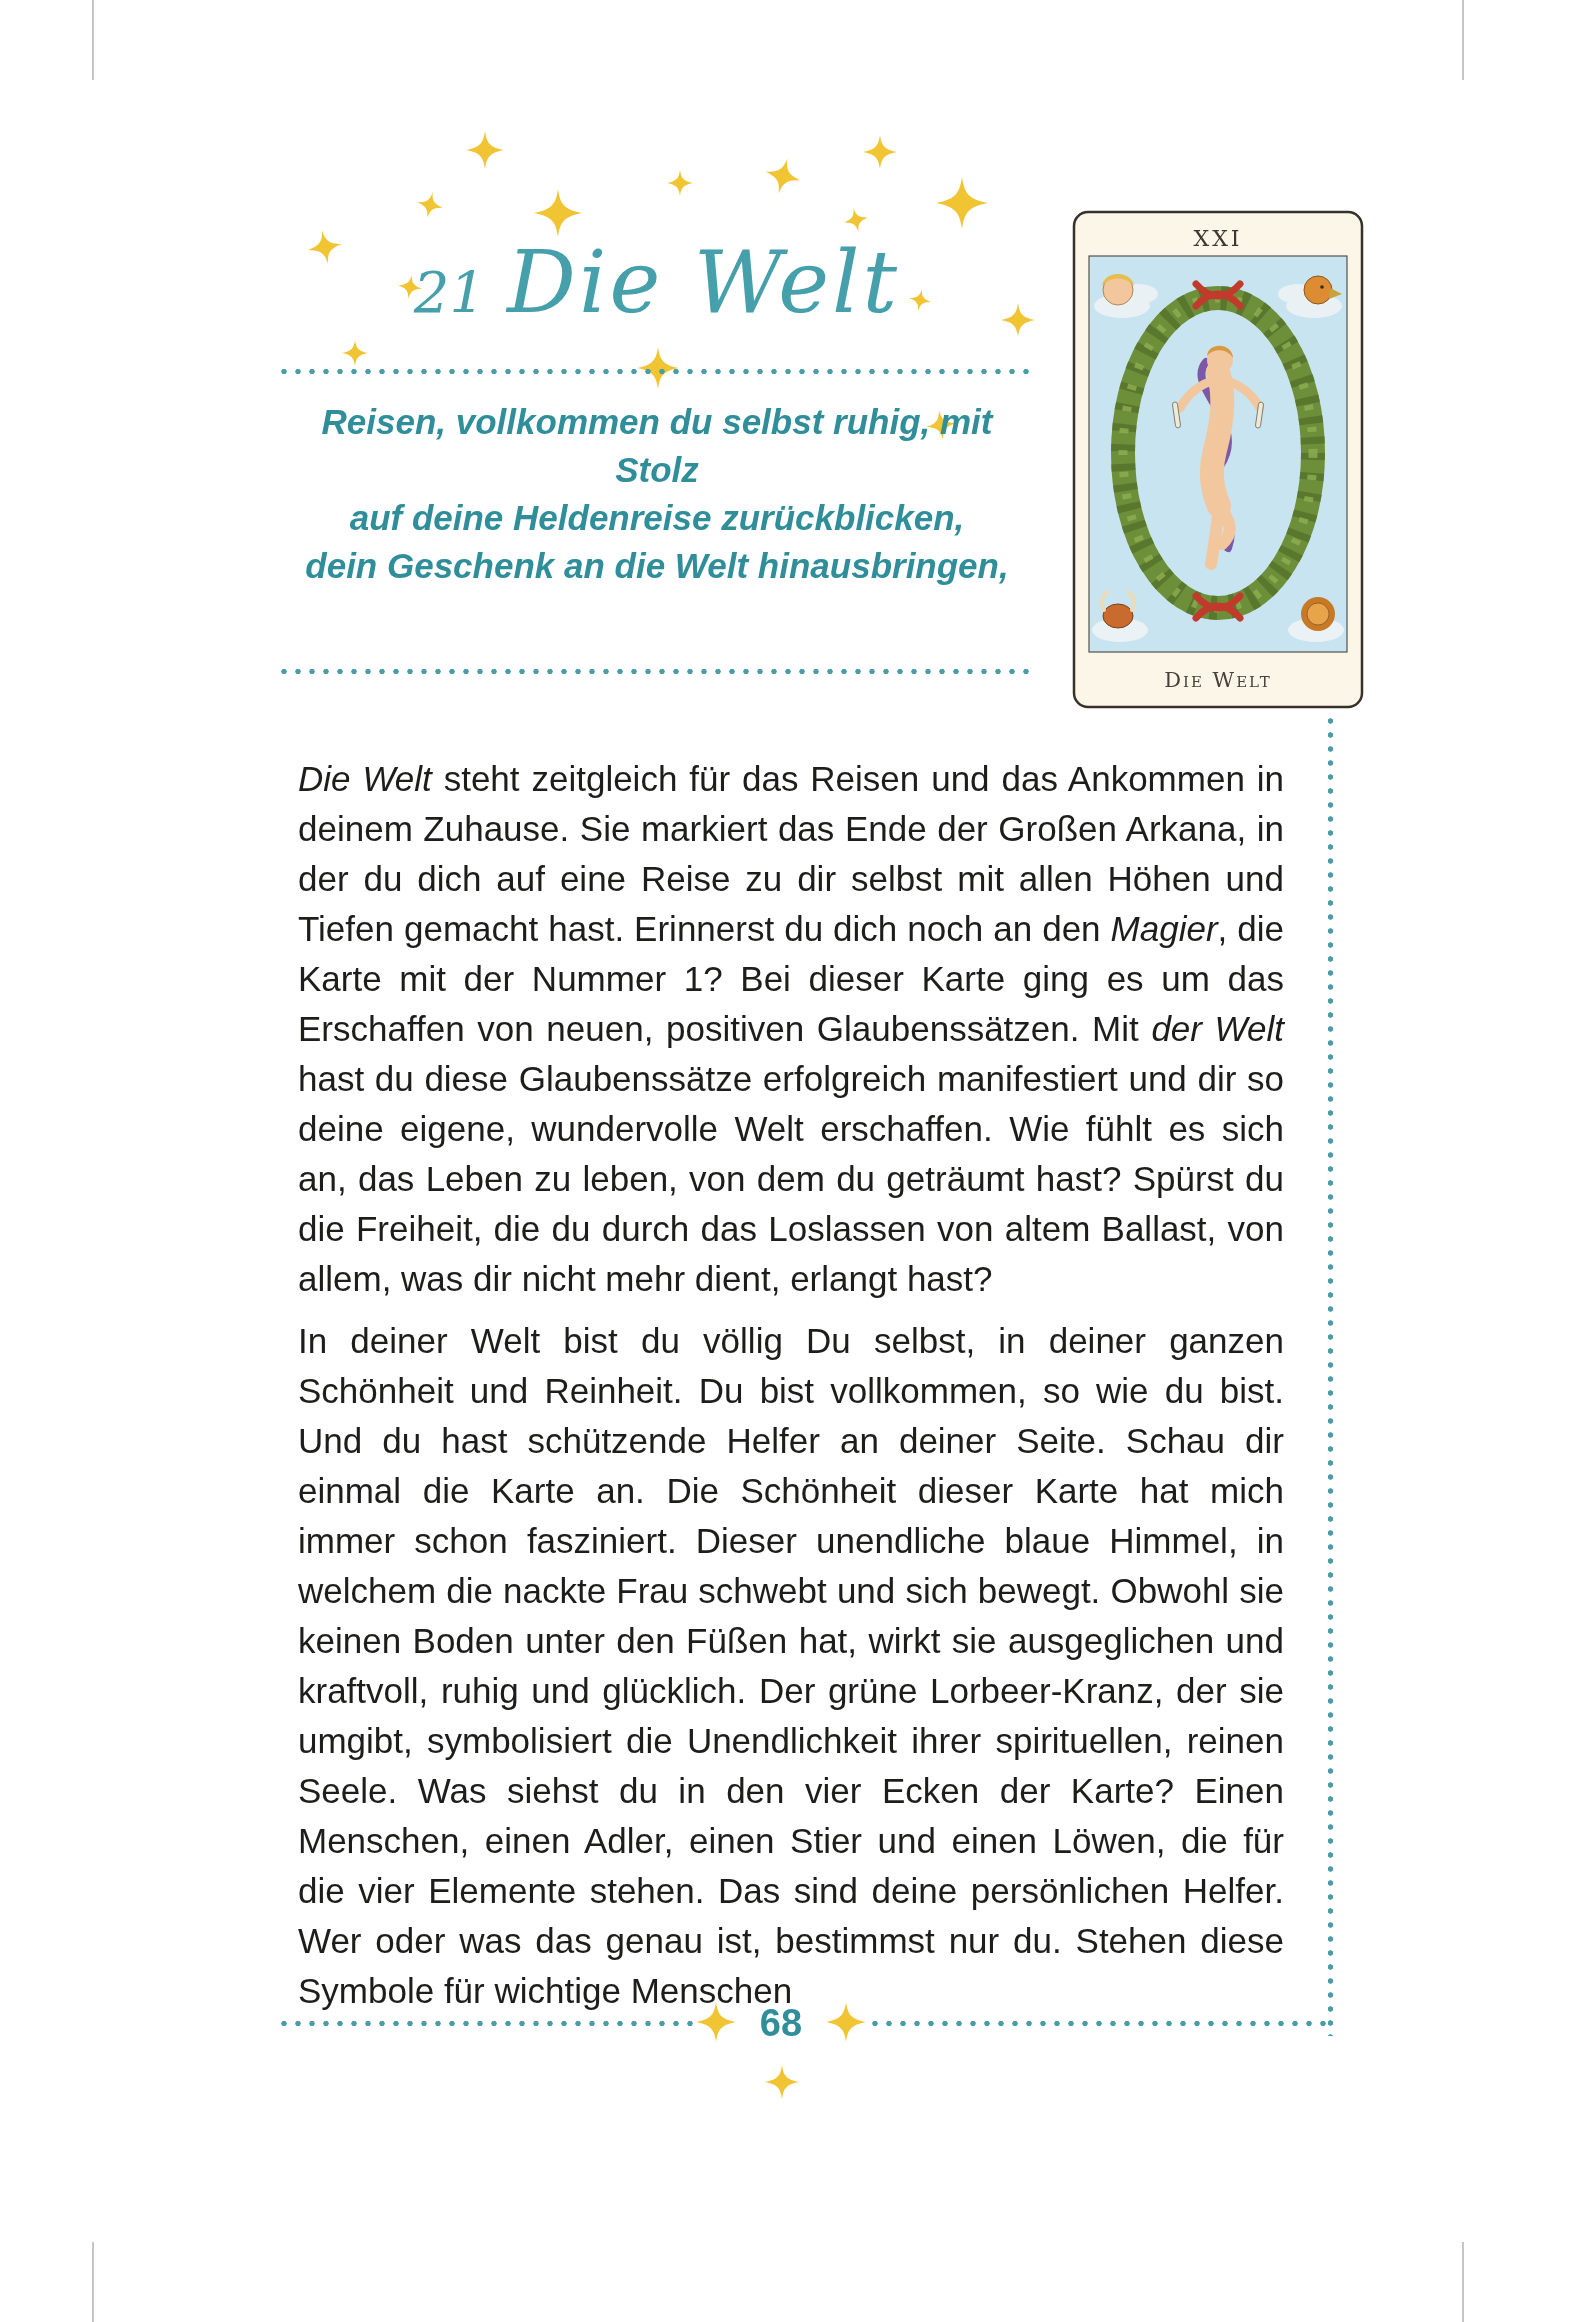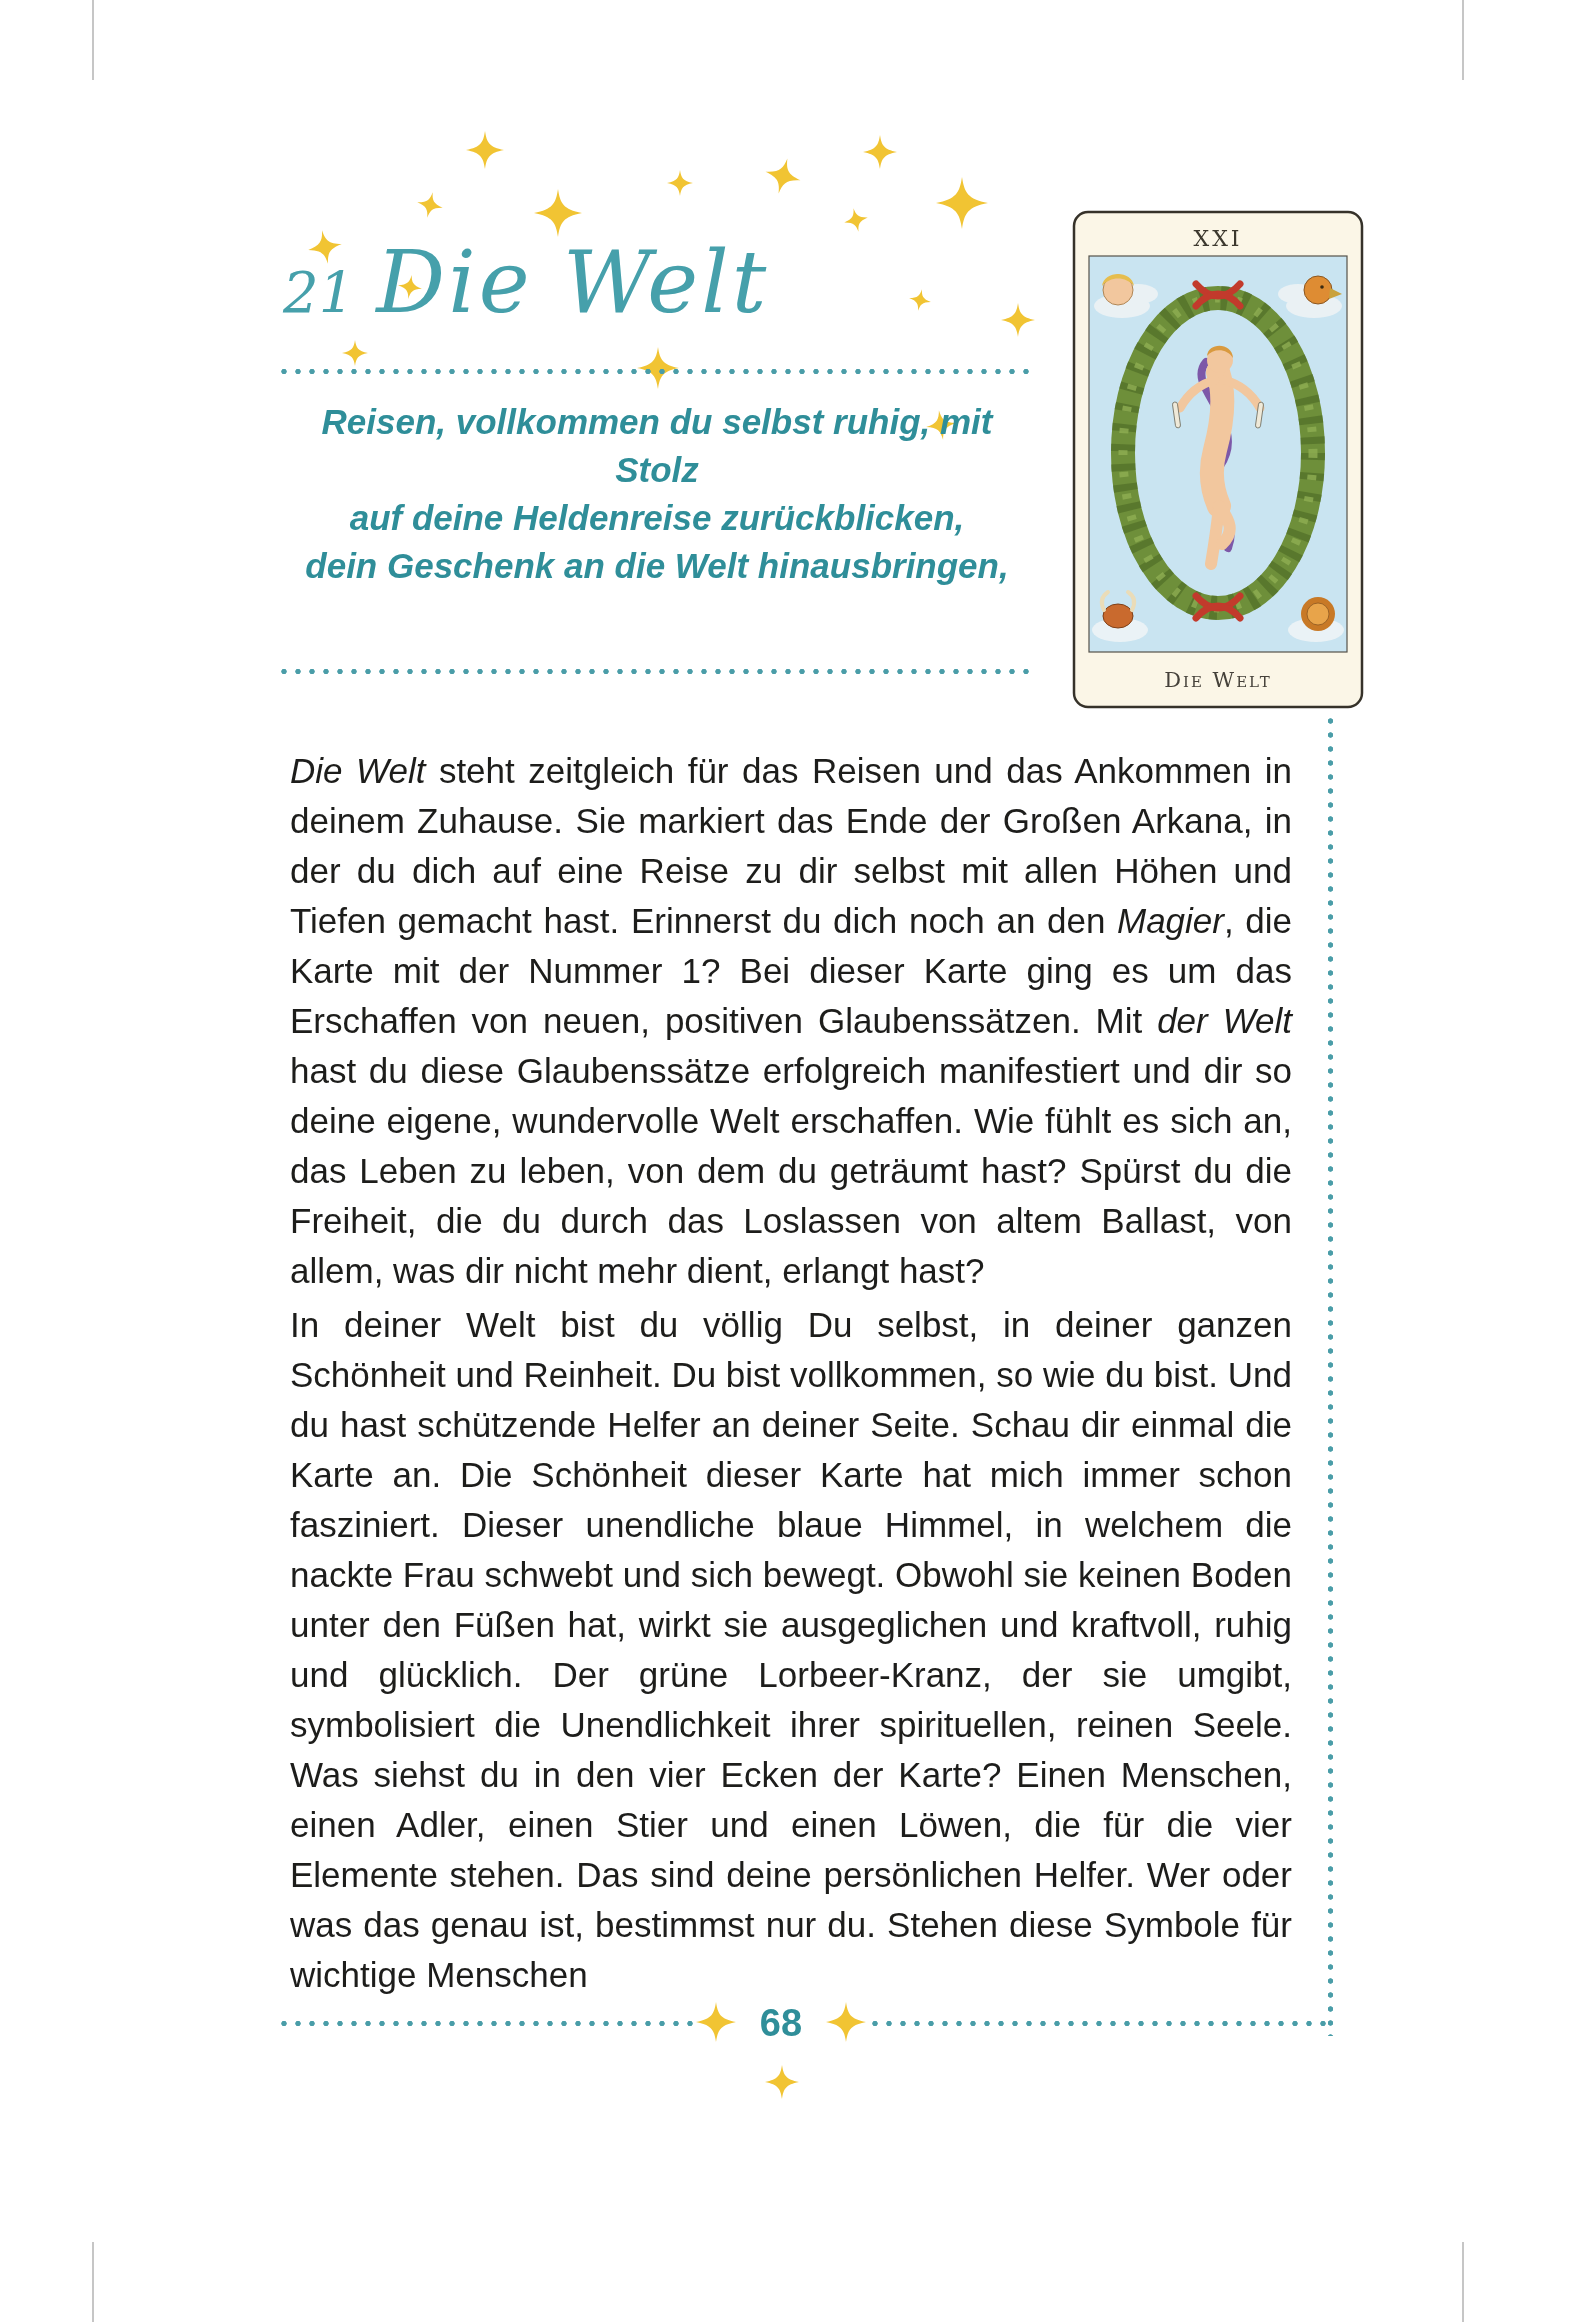--- a/index.html
+++ b/index.html
@@ -17,21 +17,21 @@
     position:absolute; height:7px;
     background-image: radial-gradient(circle, #4A9DA8 2.4px, rgba(0,0,0,0) 3px);
     background-size: 14px 7px; background-repeat: repeat-x; background-position: left center;
   }
   .dots-v {
     position:absolute; width:7px;
     background-image: radial-gradient(circle, #4A9DA8 2.4px, rgba(0,0,0,0) 3px);
     background-size: 7px 14px; background-repeat: repeat-y; background-position: center top;
   }
 
-  .header-block { position:absolute; left:283px; top:232px; width:760px; }
+  .header-block { position:absolute; left:277px; top:232px; width:760px; text-align:center; }
   .title-row { white-space:nowrap; }
   .chapter-num {
     font-family:"DejaVu Serif", serif; font-style:italic;
     font-size:56px; color:#46A0AB; margin-right:22px; vertical-align:baseline;
   }
   .page-title {
     font-family:"DejaVu Serif", serif; font-style:italic;
     font-size:86px; color:#46A0AB; letter-spacing:3px;
   }
 
@@ -39,21 +39,21 @@
     position:absolute; left:277px; top:398px; width:760px; text-align:center;
     color:#2F8E99; font-weight:bold; font-style:italic;
     font-size:35px; line-height:48px;
   }
 
   .body-text {
     position:absolute; left:286px; top:742px; width:1010px;
     color:#1d1d1b; font-size:35px; line-height:50px;
     text-align:justify; hyphens:auto; -webkit-hyphens:auto;
   }
-  .body-text p { margin:4px; }
+  .body-text p { margin:12px; }
   .body-text em { font-style:italic; }
 
   .stars-overlay { position:absolute; left:0; pointer-events:none; }
   #header-stars { top:120px; width:1590px; height:340px; }
   #footer-stars { top:1980px; width:1590px; height:140px; }
 
   .tarot-card { position:absolute; left:1072px; top:210px; }
 
   .page-number {
     position:absolute; left:731px; top:2002px; width:100px; text-align:center;

